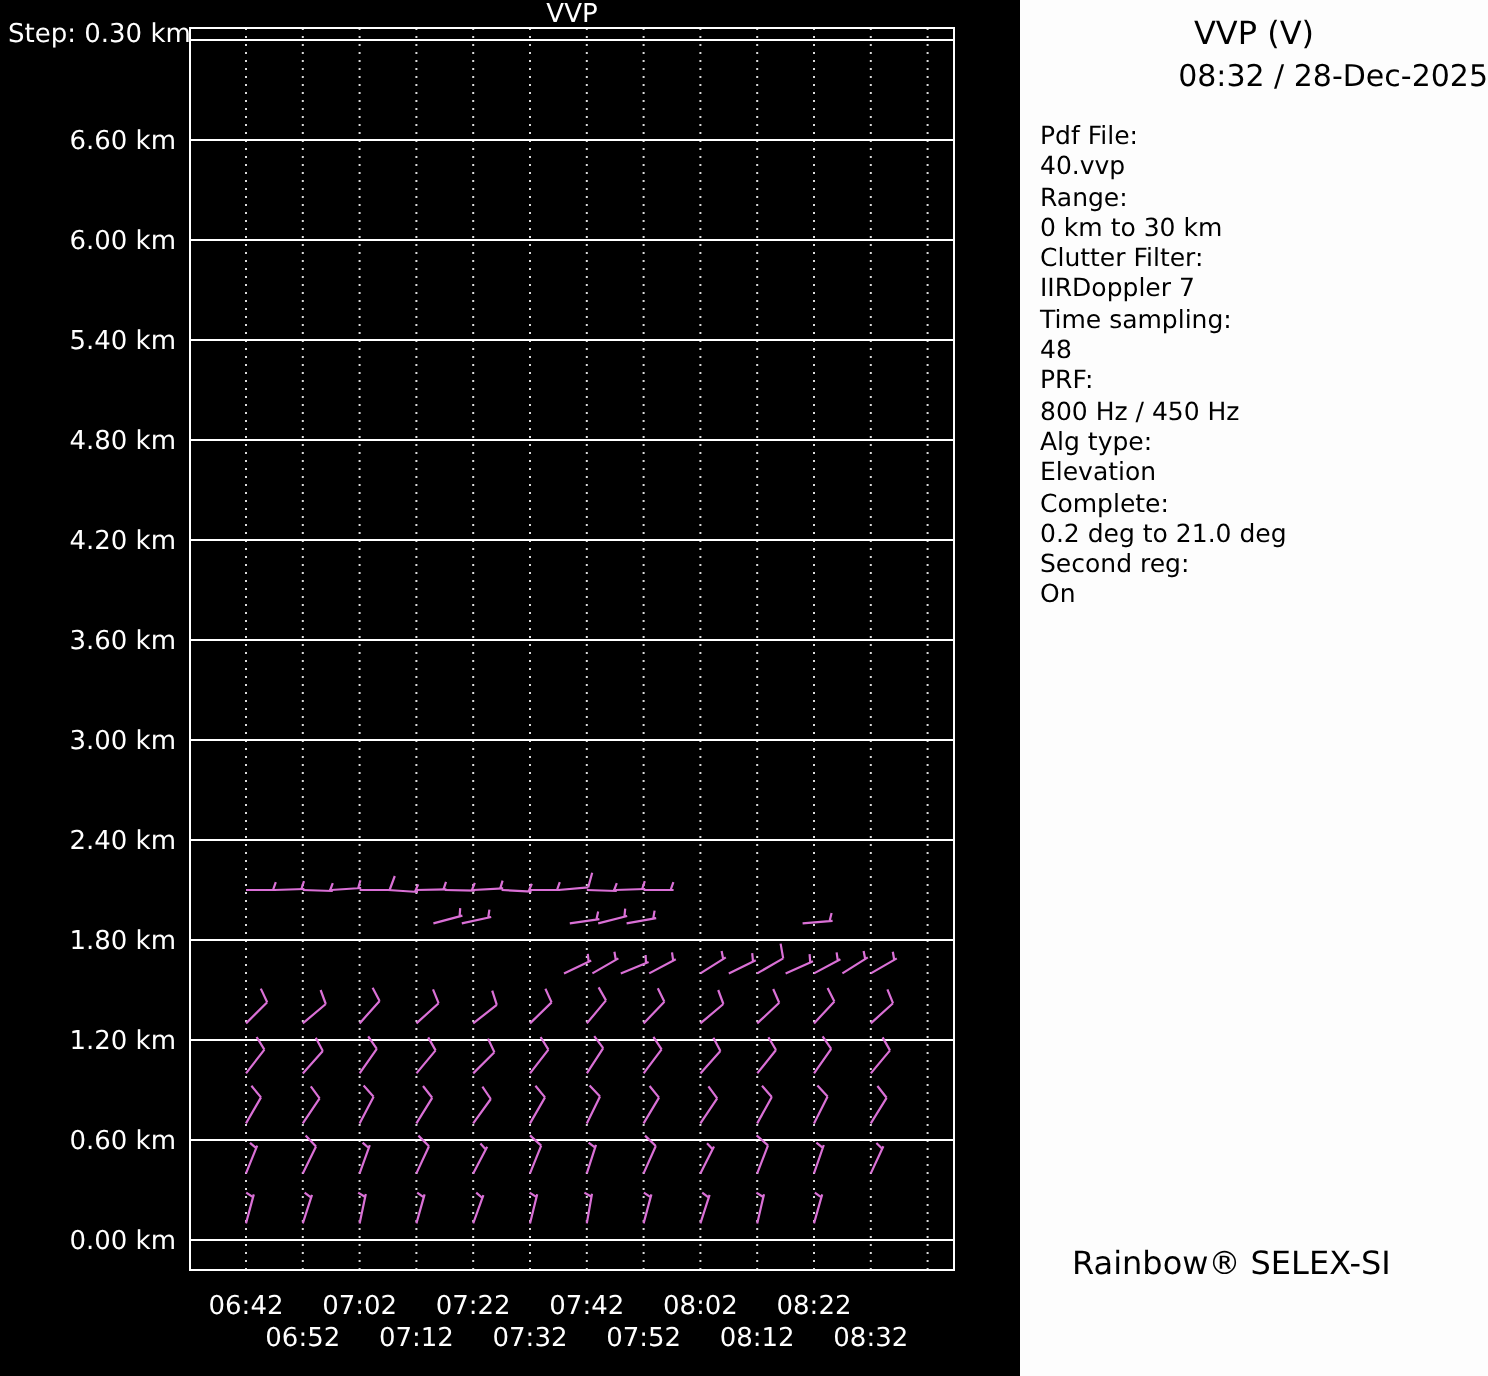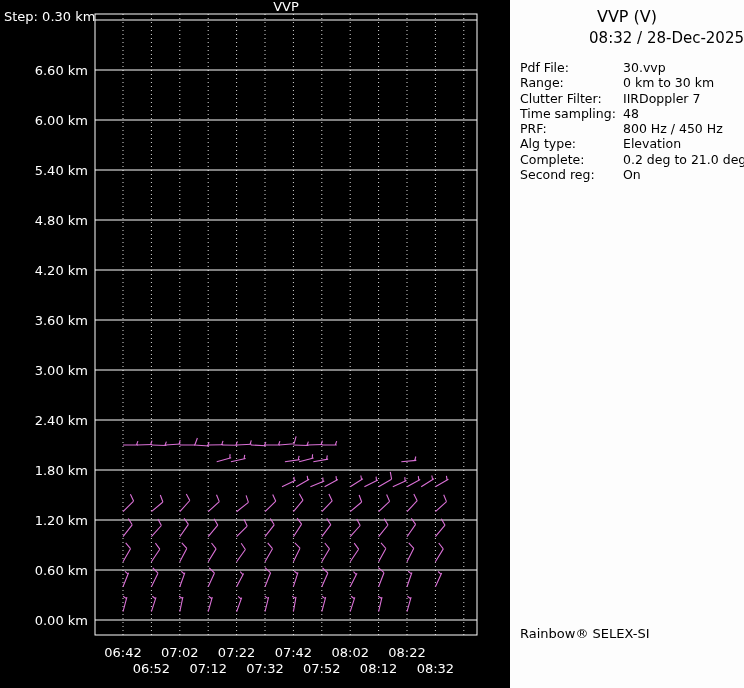--- a/index.html
+++ b/index.html
@@ -5,23 +5,23 @@
   *{box-sizing:border-box;margin:0;padding:0}
   html,body{width:744px;height:688px;background:#ffffff;font-family:"DejaVu Sans",sans-serif;}
   #app{position:relative;width:744px;height:688px;overflow:hidden;}
   #chart-area{position:absolute;left:0;top:0;width:510px;height:688px;background:#b91c1c;}
   #chart-svg{display:block;}
   #info-panel{position:absolute;left:510px;top:0;width:234px;height:688px;background:#fdfdfd;color:#000;}
   .p-title{margin-top:7px;text-align:center;font-size:16px;}
   .p-datetime{text-align:right;font-size:15px;margin-top:3px;}
   .p-site{text-align:center;font-size:14px;margin-top:5px;}
   #info-list{margin:13px 0 0 10px;font-size:12.5px;}
-  .info-row{display:flex;line-height:15.3px;white-space:nowrap;}
+  .info-row{display:flex;line-height:15.3px;white-space:nowrap;flex-direction:column;}
   .info-label{min-width:103px;}
-  .p-footer{position:absolute;left:10px;bottom:47px;font-size:13px;}
+  .p-footer{position:absolute;left:26px;bottom:47px;font-size:16px;}
 </style>
 </head>
 <body>
 
 <div id="app">
 
   <div id="chart-area">
     <svg id="chart-svg" width="510" height="688">
         <rect x="0" y="0" width="510" height="688" fill="#000000"></rect>
         <line x1="123" y1="14" x2="123" y2="635" stroke="#ffffff" stroke-width="1" stroke-dasharray="1,3" opacity="0.85"></line>
@@ -170,21 +170,21 @@
         <path d="M407.0 611.7 L411.1 597.2 M410.7 598.7 L407.4 596.3" stroke="#DA70D6" stroke-width="1.1" fill="none"></path>
       </svg>
   </div>
 
   <div id="info-panel">
     <div class="p-title">VVP (V)</div>
     <div class="p-datetime">08:32 / 28-Dec-2025</div>
     <div id="info-list">
         <div class="info-row">
           <span class="info-label">Pdf File:</span>
-          <span>30.vvp</span>
+          <span>40.vvp</span>
         </div>
         <div class="info-row">
           <span class="info-label">Range:</span>
           <span>0 km to 30 km</span>
         </div>
         <div class="info-row">
           <span class="info-label">Clutter Filter:</span>
           <span>IIRDoppler 7</span>
         </div>
         <div class="info-row">

